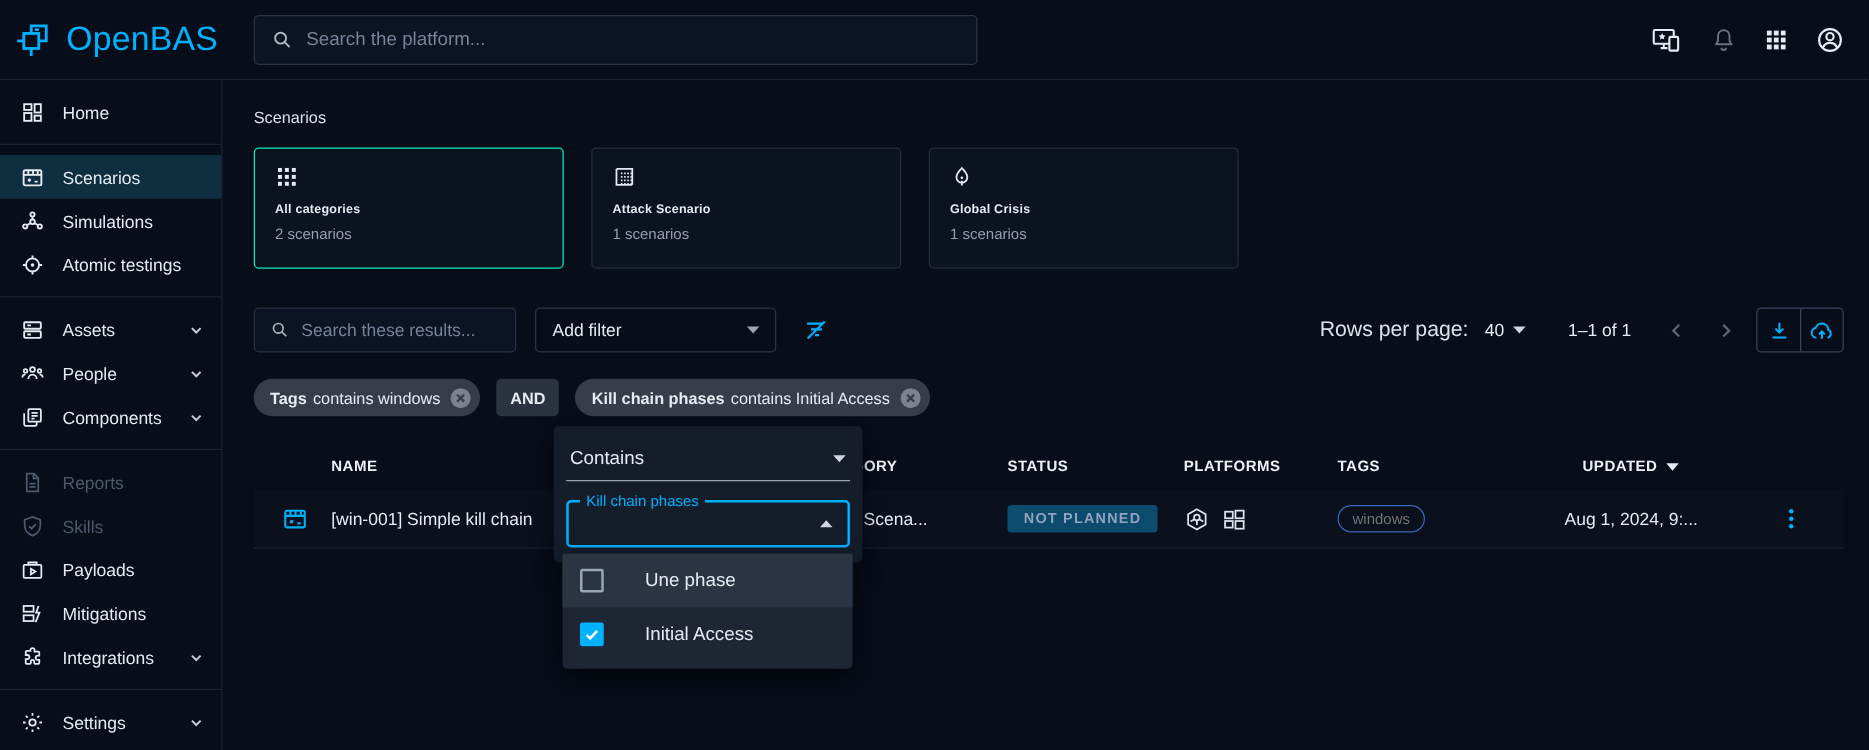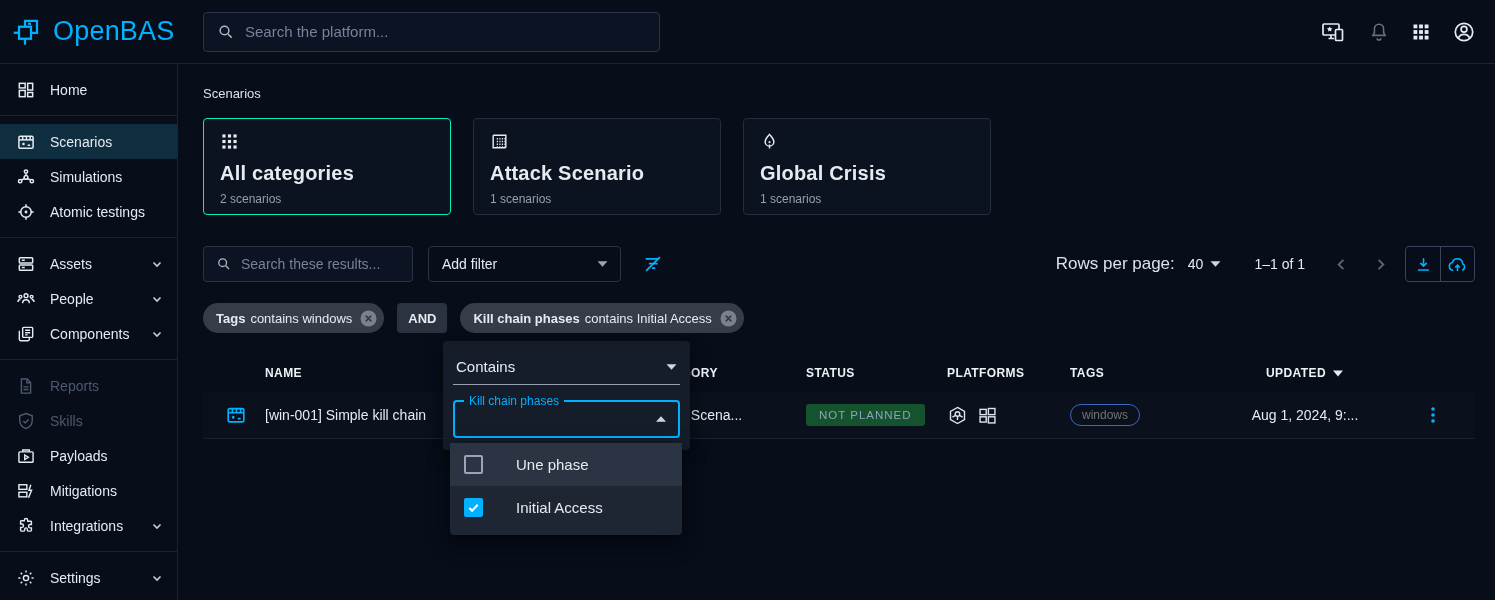--- a/index.html
+++ b/index.html
@@ -7,21 +7,21 @@
   body {
     background:#070d19; color:#e6ebf1;
     font-family:"Liberation Sans", sans-serif; font-size:14px;
   }
   .app { display:flex; flex-direction:column; height:100%; }
 
   
   .topbar { flex:0 0 64px; display:flex; align-items:center; border-bottom:1px solid #1b2433; }
   .logo { flex:0 0 178px; display:flex; align-items:center; gap:7px; padding-left:10px; cursor:pointer; }
   .logo-text { color:#00b1ff; font-size:27px; font-weight:500; letter-spacing:.2px; }
-  .search-top { margin-left:25px; width:457px; height:40px; border:1px solid #2b3445; border-radius:4px;
+  .search-top { margin-left:25px; width:579px; height:40px; border:1px solid #2b3445; border-radius:4px;
     background:#0c1322; display:flex; align-items:center; gap:10px; padding:0 13px; }
   .search-top input, .search-results input { background:transparent; border:none; outline:none; color:#e6ebf1;
     font-family:inherit; font-size:15px; width:100%; }
   .search-top input::placeholder, .search-results input::placeholder { color:#76839a; }
   .topbar-right { margin-left:auto; display:flex; align-items:center; gap:21px; padding-right:19px; }
   .icon-btn { display:flex; align-items:center; justify-content:center; cursor:pointer; color:#e6ebf1; }
   .icon-btn.dim { color:#677183; }
 
   
   .body-row { flex:1; display:flex; min-height:0; }
@@ -34,21 +34,21 @@
   .nav-chev { margin-left:auto; color:#c6cdd8; display:flex; }
   .sb-divider { height:1px; background:#1b2433; margin:8px 0; }
 
   
   .main { flex:1; position:relative; padding:22px 20px 0 25px; }
   .breadcrumb { font-size:13px; color:#dbe2ea; }
   .cards { display:flex; gap:22px; margin-top:17px; }
   .card { width:248px; height:97px; background:#0b1220; border:1px solid #252e3e; border-radius:4px;
     padding:13px 16px; cursor:pointer; }
   .card.selected { border-color:#00f1bd; }
-  .card-title { font-size:20px; font-weight:bold; margin-top:11px; letter-spacing:.2px; }
+  .card-title { font-size:10px; font-weight:bold; margin-top:11px; letter-spacing:.2px; }
   .card-count { font-size:12px; color:#93a0b2; margin-top:7px; }
 
   .toolbar { display:flex; align-items:center; margin-top:31px; height:36px; }
   .search-results { width:210px; height:36px; border:1px solid #2b3445; border-radius:4px; background:#0c1322;
     display:flex; align-items:center; gap:9px; padding:0 12px; }
   .search-results input { font-size:14px; }
   .add-filter { width:193px; height:36px; border:1px solid #2b3445; border-radius:4px; margin-left:15px;
     display:flex; align-items:center; justify-content:space-between; padding:0 12px 0 13px; cursor:pointer; }
   .add-filter-label { font-size:14px; color:#e6ebf1; }
   .clear-filters { margin-left:13px; width:38px; height:36px; display:flex; align-items:center; justify-content:center;
@@ -73,22 +73,22 @@
 
   
   .tgrid { display:grid; grid-template-columns:62px 383px 158px 141px 123px 150px 170px 1fr; align-items:center; }
   .table-head { margin-top:21px; height:38px; font-size:12px; font-weight:bold; letter-spacing:.4px; color:#eef2f7; }
   .th { cursor:pointer; }
   .th-updated { display:flex; align-items:center; justify-content:center; gap:6px; }
   .table-row { height:47px; border-bottom:1px solid #1a2230; background:rgba(255,255,255,.015); cursor:pointer; }
   .row-ico { padding-left:22px; display:flex; color:#00b1ff; }
   .cell-name { font-size:14px; white-space:nowrap; overflow:hidden; }
   .cell-cat { font-size:14px; white-space:nowrap; overflow:hidden; }
-  .badge { display:inline-block; background:#14532d; color:#8fa3bd; font-size:11.5px; letter-spacing:1px;
-    padding:5px 13px; border-radius:3px; }
+  .badge { display:inline-block; background:#0c4a6e; color:#8fa3bd; font-size:11.5px; letter-spacing:1px;
+    padding:5px 13px; border-radius:3px;font-weight:bold; }
   .cell-platforms { display:flex; gap:9px; color:#dfe5ec; }
   .tag-chip { display:inline-block; border:1px solid #3b66bd; color:#737373; font-size:12px;
     padding:3px 11px; border-radius:14px; }
   .cell-updated { text-align:center; font-size:14px; }
   .kebab { display:flex; justify-content:center; cursor:pointer; }
 
   
   .popover { position:absolute; left:265px; top:277px; width:247px; background:#151d2b; border-radius:4px;
     box-shadow:0 5px 16px rgba(0,0,0,.55); padding:15px 10px 12px; z-index:5; }
   .op-select { display:flex; align-items:center; justify-content:space-between; padding:2px 3px 9px;

